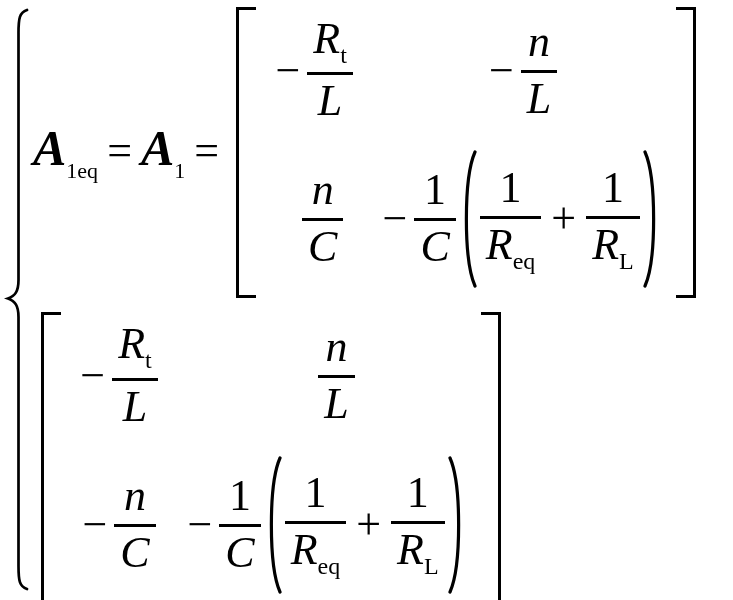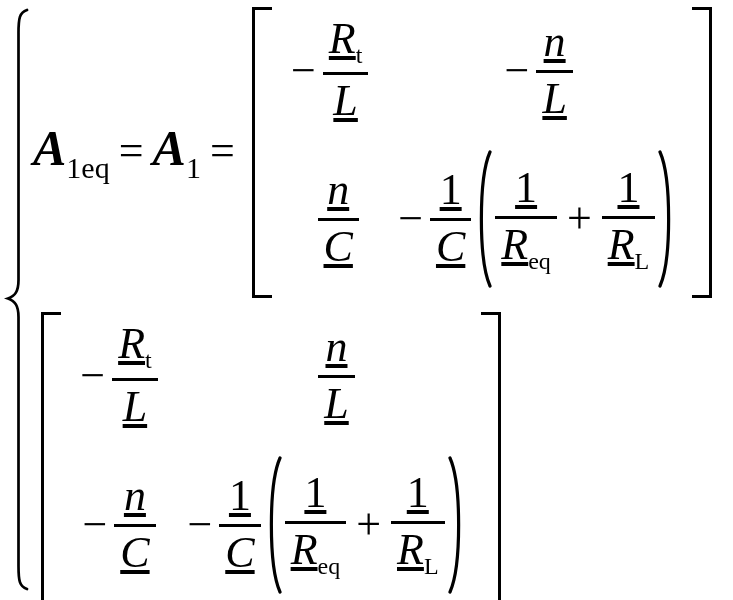--- a/index.html
+++ b/index.html
@@ -12,42 +12,42 @@
   .brace-svg path { fill: none; stroke: #000; stroke-width: 2.7px; stroke-linecap: round; }
 
   .eqs { position: absolute; left: 33px; top: 7px; display: flex; flex-direction: column; gap: 14px; }
   .eq-row { display: flex; align-items: center; }
 
   .lhs { white-space: nowrap; line-height: 1; }
   .bvar { font-style: italic; font-weight: bold; font-size: 50px; }
   .var  { font-style: italic; }
   .rom  { font-style: normal; }
   .sub  { font-style: normal; font-size: 24px; vertical-align: -10px; }
-  .lsub { font-size: 30px; vertical-align: -13px; }
+  .lsub { font-size: 22px; vertical-align: -13px; }
   .rel  { margin: 0 9px; }
 
   .matrix { display: flex; align-items: stretch; margin-left: 8px; }
   .bkt { width: 17px; border-top: 3.5px solid #000; border-bottom: 3.5px solid #000; }
   .bkt-l { border-left: 3.5px solid #000; }
   .bkt-r { border-right: 3.5px solid #000; }
 
   .cells {
     display: grid;
     grid-template-columns: 100px 290px;
     column-gap: 14px; row-gap: 26px;
     padding: 10px 8px;
     align-items: center; justify-items: center;
   }
   .cell { display: flex; align-items: center; justify-content: center; line-height: 1; }
 
   .sign { display: inline-block; margin-right: 7px; min-width: 10px; text-align: center; }
   .op   { margin: 0 10px; }
 
   .frac { display: inline-flex; flex-direction: column; align-items: center; text-align: center; }
-  .numr, .den { line-height: 1.02; padding: 0 6px; white-space: nowrap; text-decoration: underline; }
+  .numr, .den { line-height: 1.02; padding: 0 6px; white-space: nowrap; }
   .fbar { align-self: stretch; height: 3px; background: #000; margin: 5px 0 4px 0; }
 
   .paren { display: block; margin: 0 2px; }
   .paren path { fill: none; stroke: #000; stroke-width: 3.2px; stroke-linecap: round; }
 </style>
 </head>
 <body>
 
 <div>
 

